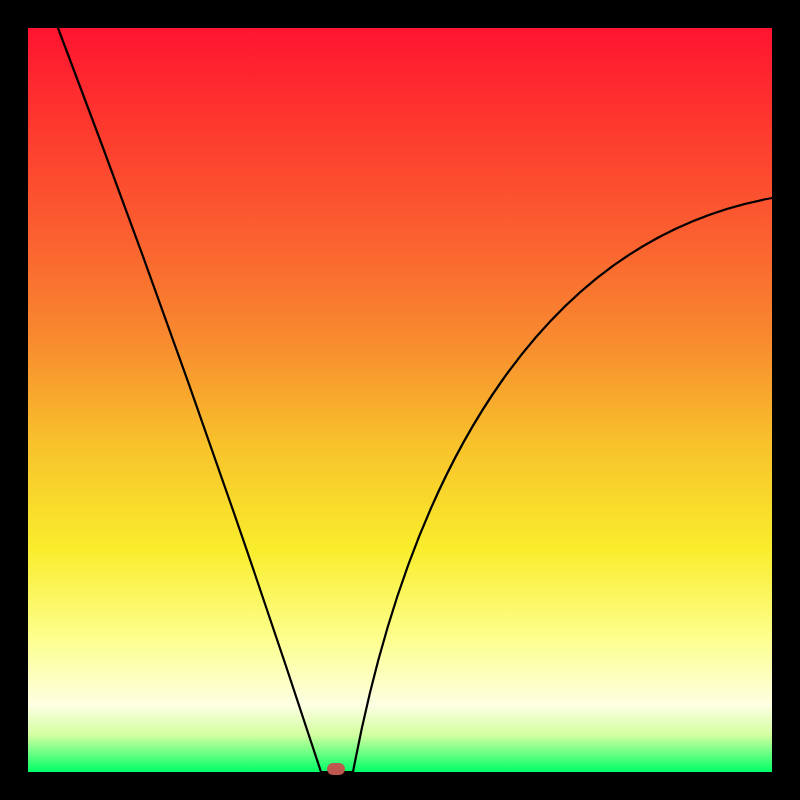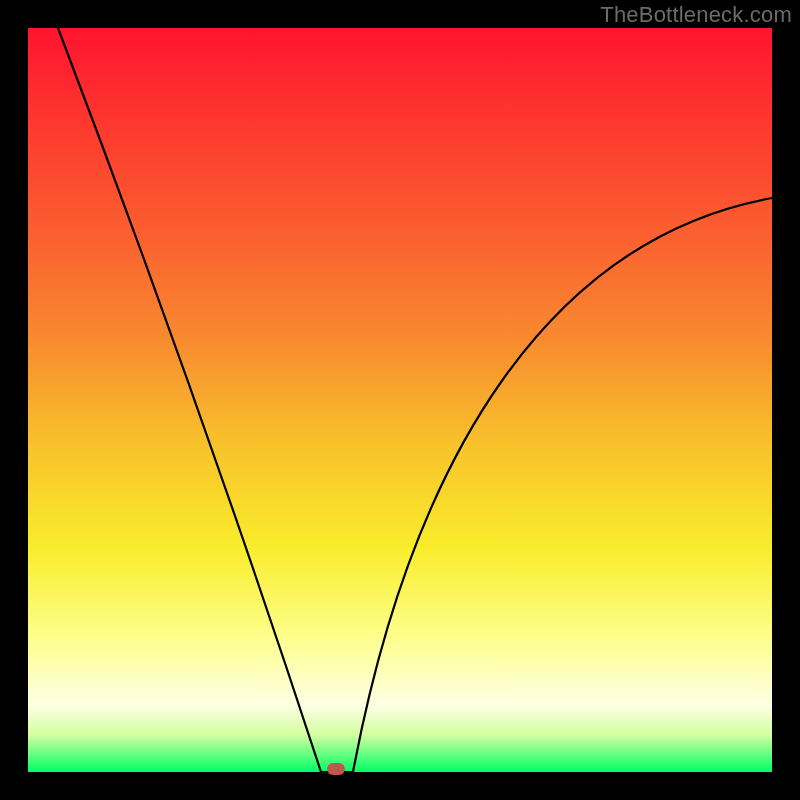--- a/index.html
+++ b/index.html
@@ -71,15 +71,14 @@
 <div class="frame">
 
   <div class="plot-area"></div>
 
   <svg class="curve-svg" viewBox="0 0 744 744" preserveAspectRatio="none">
     <path d="M 30 0 Q 171.5 372 293 744 L 325 744 C 385 424 524 210 744 170" fill="none" stroke="#000" stroke-width="2.2" stroke-linecap="round"></path>
   </svg>
 
   <div class="marker" style="left: 327px; top: 763px;"></div>
 
-  <div class="watermark">TheBottleneck.com</div>
 
 </div>
 
 </body></html>

